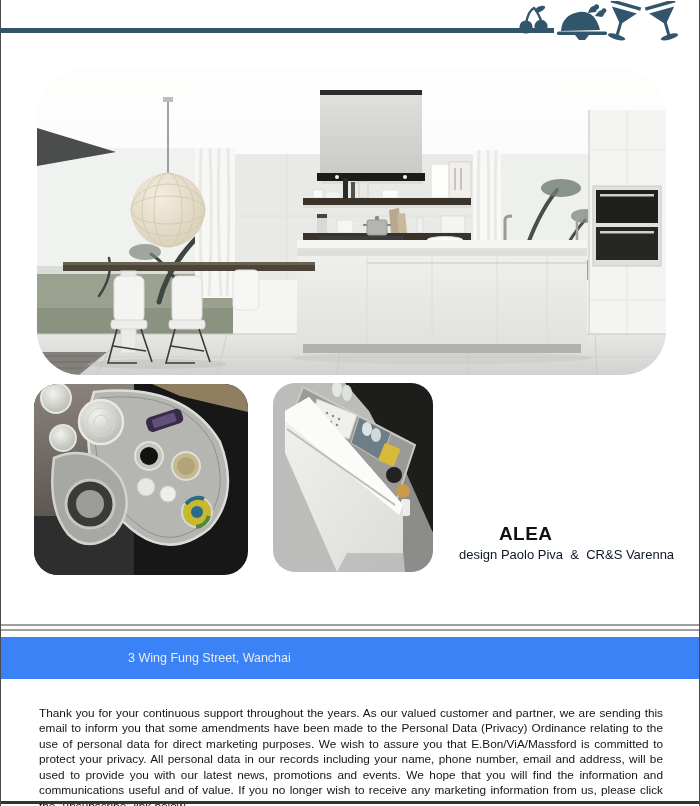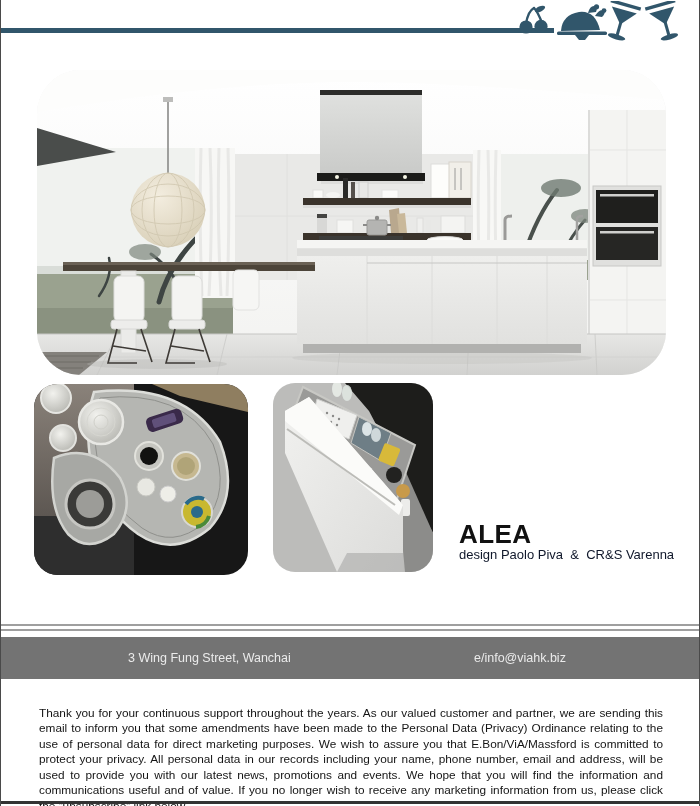--- a/index.html
+++ b/index.html
@@ -17,30 +17,30 @@
   .icon-turkey{left:44px;top:3px;}
   .icon-martini{left:96px;top:1px;}
 
   .photo{position:absolute;overflow:hidden;background:#eee;}
   .photo svg{display:block;}
   .photo-hero{left:36px;top:70px;width:629px;height:305px;border-radius:44px;}
   .photo-carousel{left:33px;top:384px;width:214px;height:191px;border-radius:24px;}
   .photo-drawer{left:272px;top:383px;width:160px;height:189px;border-radius:22px;}
 
   .product-caption{position:absolute;left:458px;top:522px;color:#111;}
-  .product-name{font-size:26px;font-weight:bold;letter-spacing:.4px;line-height:24px;}
+  .product-name{font-size:19px;font-weight:bold;letter-spacing:.4px;line-height:24px;margin-left:40px;}
   .product-designer{font-size:13px;color:#0f172a;line-height:18px;white-space:pre;}
 
   .divider-double{
     position:absolute;left:0;top:624px;width:700px;height:3px;
     border-top:2px solid #9f9f9f;border-bottom:2px solid #9f9f9f;background:#ffffff;
     box-sizing:content-box;
   }
   .contact-bar{
-    position:absolute;left:0;top:637px;width:700px;height:42px;background:#737373;
+    position:absolute;left:0;top:637px;width:700px;height:42px;background:#3b82f6;
     color:#ebebeb;font-size:12.5px;
   }
   .contact-item{position:absolute;top:0;line-height:42px;white-space:nowrap;}
   .contact-address{left:127px;}
   .contact-phone{left:327px;}
   .contact-email{left:473px;}
 
   .disclaimer{
     position:absolute;left:38px;top:694px;width:624px;
     font-size:11.8px;line-height:15.5px;color:#141414;text-align:justify;
@@ -391,20 +391,19 @@
 
   <div class="product-caption">
     <div class="product-name">ALEA</div>
     <div class="product-designer">design Paolo Piva  &amp;  CR&amp;S Varenna</div>
   </div>
 
   <div class="divider-double"></div>
 
   <div class="contact-bar">
     <span class="contact-item contact-address">3 Wing Fung Street, Wanchai</span>
-    <span class="contact-item contact-email">e/info@viahk.biz</span>
   </div>
 
   <p class="disclaimer">Thank you for your continuous support throughout the years. As our valued customer and partner, we are sending this email to inform you that some amendments have been made to the Personal Data (Privacy) Ordinance relating to the use of personal data for direct marketing purposes. We wish to assure you that E.Bon/ViA/Massford is committed to protect your privacy. All personal data in our records including your name, phone number, email and address, will be used to provide you with our latest news, promotions and events. We hope that you will find the information and communications useful and of value. If you no longer wish to receive any marketing information from us, please click the “unsubscribe” link below.</p>
 
   <div class="bottom-rule"></div>
 
 </div>
 
 </body></html>

